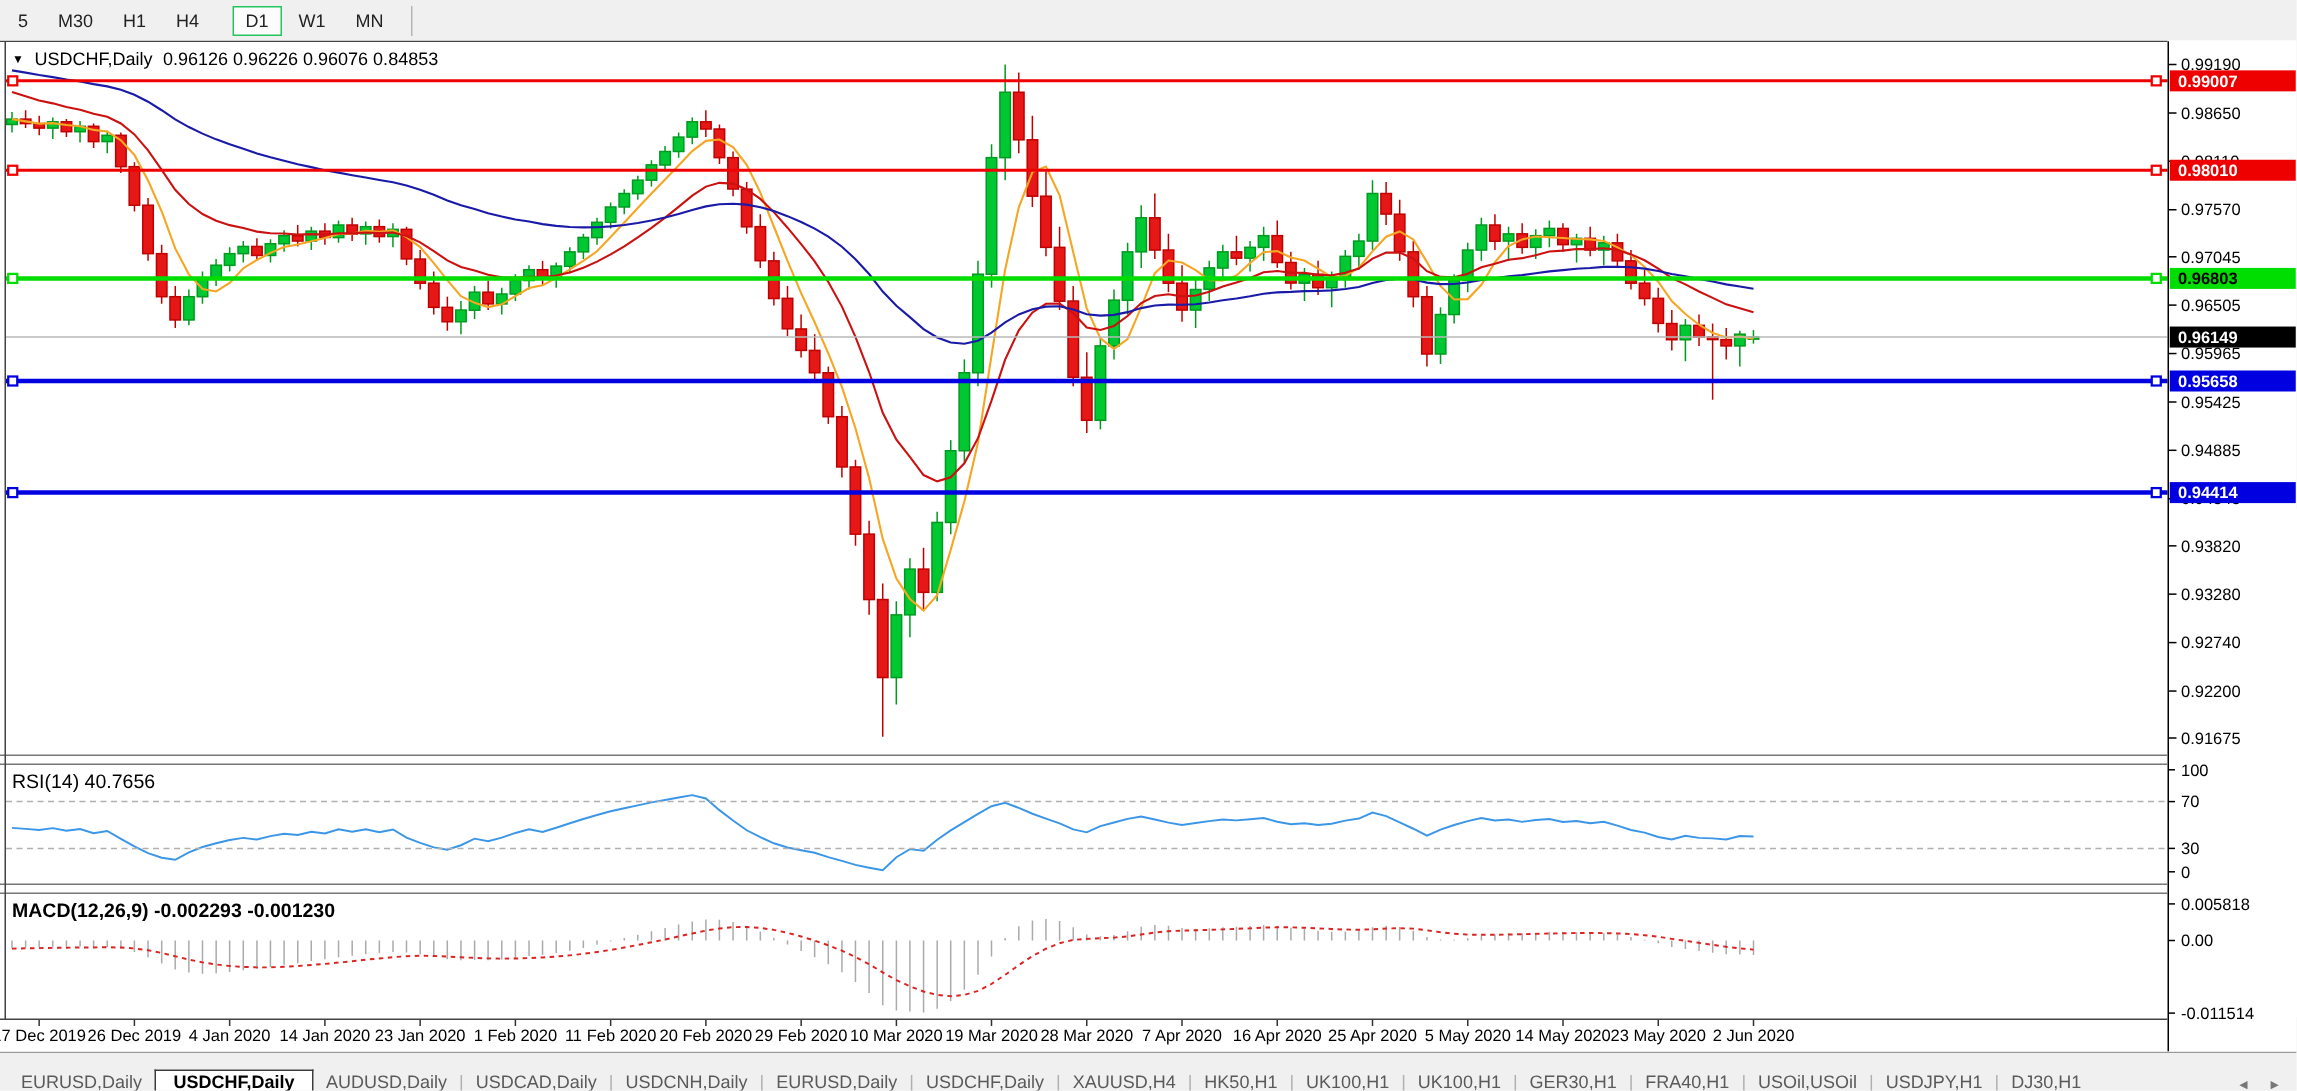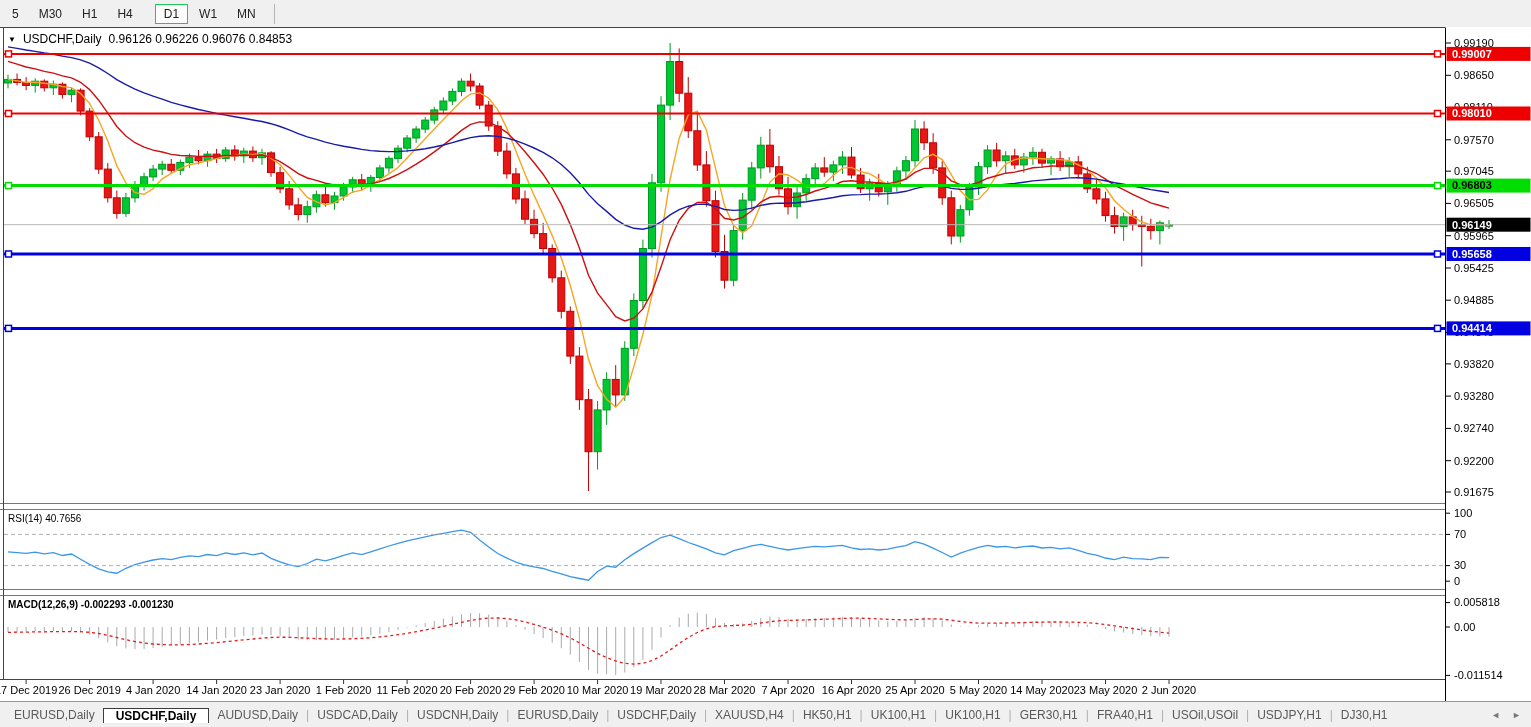--- a/index.html
+++ b/index.html
@@ -6,25 +6,25 @@
   body{width:1531px;height:727px;overflow:hidden;background:#f0f0f0;font-family:"Liberation Sans",sans-serif;}
   
   .toolbar{height:27px;display:flex;align-items:center;background:#f0f0f0;padding-left:2px;}
   .tf-btn{font-size:12px;color:#222;padding:3px 8px;margin:0 1px;border:1px solid transparent;background:transparent;line-height:1;}
   .tf-btn.active{background:#fcfcfc;border:1px solid #22c55e;margin-left:12px;}
   .tb-sep{width:1px;height:20px;background:#b5b5b5;margin-left:8px;}
   
   .chart-wrap{position:relative;width:1531px;height:674px;background:#fff;}
   .chart-title{position:absolute;left:8px;top:5px;font-size:12px;color:#000;display:flex;gap:7px;align-items:center;white-space:nowrap;}
   .tri{font-size:8px;color:#000;}
-  .pane-label{position:absolute;left:8px;font-size:10px;color:#000;white-space:nowrap;}
+  .pane-label{position:absolute;left:8px;font-size:13px;color:#000;white-space:nowrap;}
   .rsi-label{top:486px;}
   .macd-label{top:572px;font-weight:bold;}
   
-  .tabbar{height:26px;background:#f0f0f0;border-top:1px solid #999;display:flex;align-items:center;font-size:12px;color:#5a5a5a;padding-left:6px;overflow:hidden;}
+  .tabbar{height:26px;background:#f0f0f0;border-top:1px solid #999;display:flex;align-items:flex-end;font-size:12px;color:#5a5a5a;padding-left:6px;overflow:hidden;}
   .tab{display:flex;align-items:center;padding:0 8px;white-space:nowrap;}
   .tab.active{background:#fff;border:1px solid #3c3c3c;border-bottom:none;color:#000;font-weight:700;margin-top:1px;padding:0 12px;}
   .tab-div{display:flex;align-items:center;color:#b0b0b0;}
   .nav-arrows{margin-left:auto;display:flex;gap:12px;align-items:center;color:#777;font-size:9px;padding-right:10px;}
   svg text{font-family:"Liberation Sans",sans-serif;}
 </style>
 </head>
 <body>
 
 <div class="toolbar" id="toolbar">

